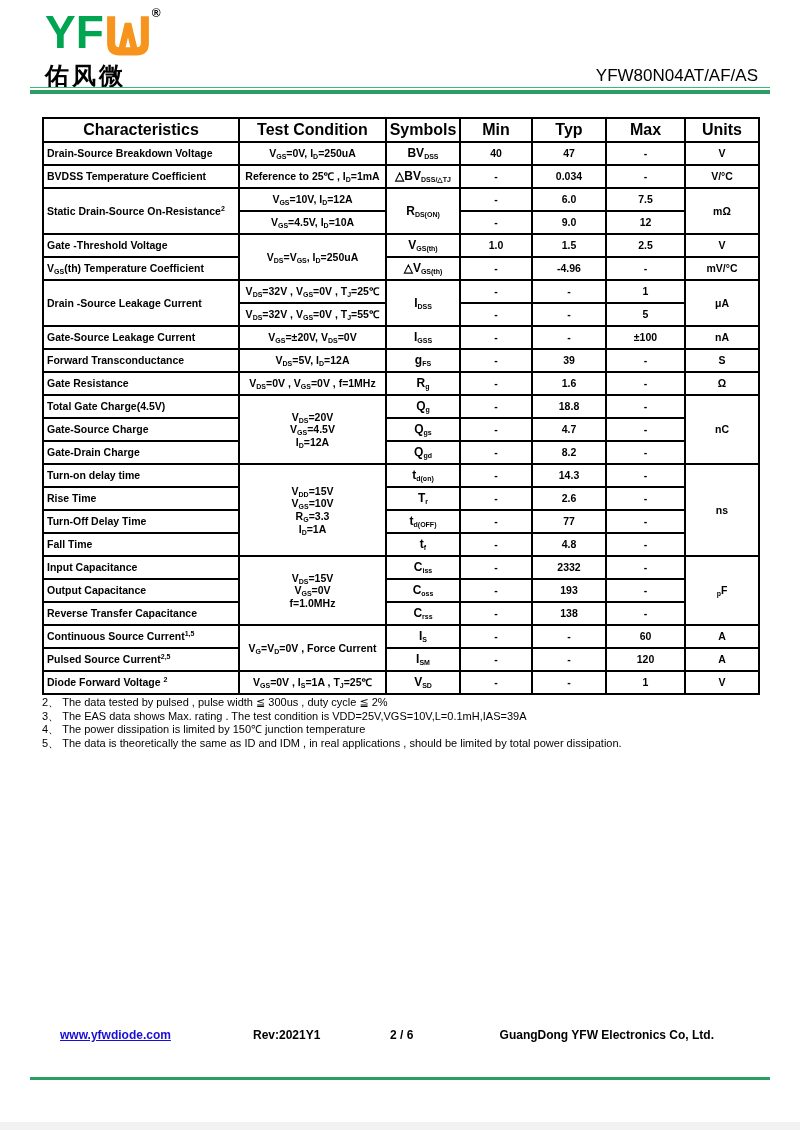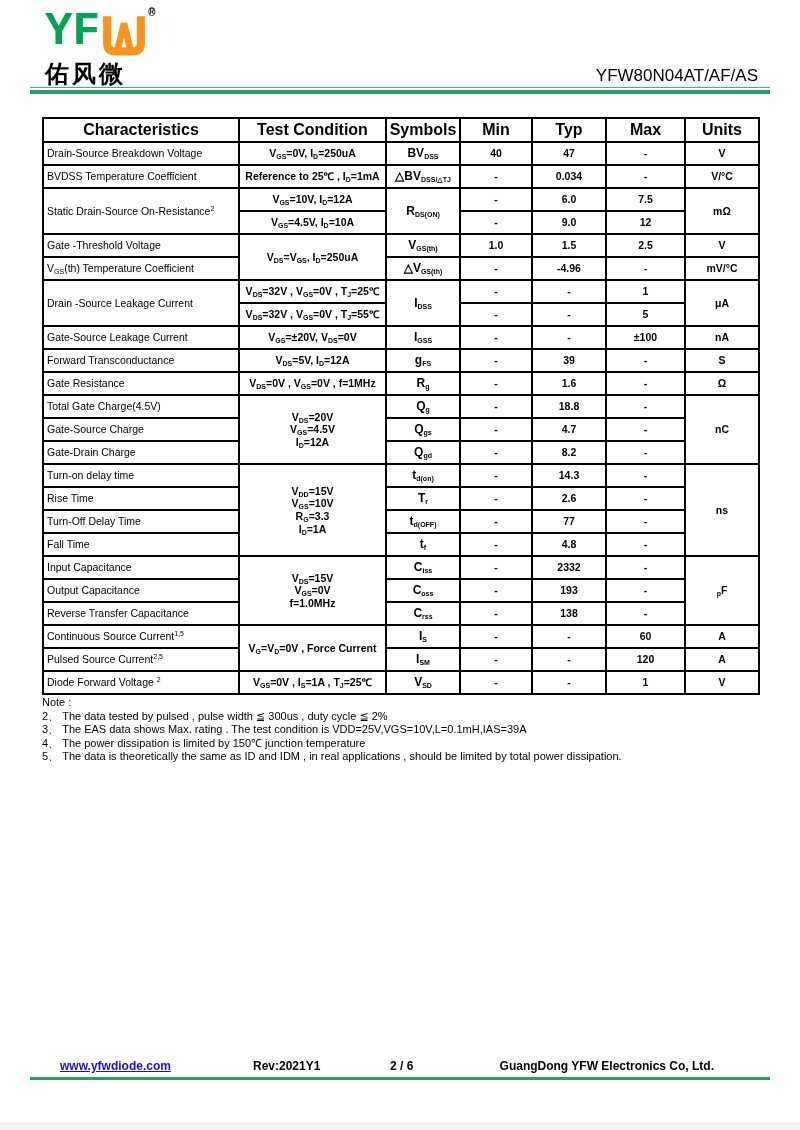--- a/index.html
+++ b/index.html
@@ -1,49 +1,49 @@
 <!DOCTYPE html>
 <html style="--green: #00a551; --rule-green-light: #3cb878; --rule-green-dark: #2a9e63; --orange: #f7941e; --link-blue: #1a0dd6;"><head>
 <meta charset="utf-8">
 <style>
   html,body{margin:0;padding:0;background:#fff;}
   body{width:800px;height:1130px;font-family:"Liberation Sans",sans-serif;color:#000;position:relative;}
   .page{position:absolute;inset:0;width:800px;height:1130px;background:#fff;overflow:hidden;}
   .page-bottom-edge{position:absolute;left:0;bottom:0;width:100%;height:8px;background:#f2f2f2;}
 
   
-  .logo{position:absolute;left:45px;top:8px;font-family:Liberation Mono, monospace;}
+  .logo{position:absolute;left:45px;top:8px;}
   .logo-top{display:flex;align-items:flex-start;height:50px;}
   .logo-yf{font-size:46px;font-weight:bold;color:var(--green);line-height:48px;letter-spacing:0;}
   .logo-w{margin-left:2px;margin-top:5px;}
   .logo-reg{font-size:12px;font-weight:bold;color:#000;margin-left:2px;margin-top:-2px;}
   .logo-cn{font-size:24px;font-weight:bold;letter-spacing:3px;margin-top:3px;line-height:30px;}
 
   .part-number{position:absolute;top:66px;right:42px;font-size:17px;font-weight:normal;letter-spacing:0;}
   .header-rule{position:absolute;top:87px;left:30px;width:740px;height:7px;
     background:linear-gradient(to bottom,var(--rule-green-light) 0 1.5px,#ffffff 1.5px 3.5px,var(--rule-green-dark) 3.5px 7px);}
   .section-title{position:absolute;top:97px;left:42px;font-size:13.5px;font-weight:bold;color:var(--green);}
 
   
   table.spec-table{position:absolute;top:117px;left:42px;width:716px;border-collapse:collapse;table-layout:fixed;}
   .spec-table th,.spec-table td{border:2px solid #000;padding:0 2px;text-align:center;line-height:1.2;}
   .spec-table th{font-size:16px;font-weight:bold;height:22px;}
   .spec-table td{font-size:10.5px;font-weight:bold;height:21px;}
-  .spec-table td.char{text-align:left;font-weight:normal;padding-left:3px;}
+  .spec-table td.char{text-align:left;font-weight:bold;padding-left:3px;}
   .spec-table td.sym{font-size:12px;}
   .spec-table sub{font-size:7px;vertical-align:-2px;line-height:0;}
   .spec-table sup{font-size:7px;vertical-align:4px;line-height:0;}
 
   
   .notes{position:absolute;top:696px;left:42px;width:716px;font-size:11px;line-height:13.5px;}
   .note-line{white-space:nowrap;}
 
   
   .footer-rule{position:absolute;top:1077px;left:30px;width:740px;height:3px;background:var(--rule-green-dark);}
-  .footer{position:absolute;top:1028px;left:0;width:744px;height:20px;font-size:12px;font-weight:bold;margin-top:31px;}
+  .footer{position:absolute;top:1028px;left:0;width:744px;height:20px;font-size:12px;font-weight:bold;}
   .footer-link{position:absolute;left:60px;color:var(--link-blue);text-decoration:underline;}
   .footer-rev{position:absolute;left:253px;}
   .footer-page{position:absolute;left:390px;}
   .footer-company{position:absolute;right:30px;padding-left:46px;}
 </style>
 </head>
 <body>
 
 <div class="page">
 
@@ -277,21 +277,20 @@
           <td class="sym">V<sub>SD</sub></td>
           <td>-</td>
           <td>-</td>
           <td>1</td>
           <td>V</td>
         </tr>
       </tbody>
   </table>
 
   <div class="notes">
-    <div class="note-line">Note :</div>
     <div>
         <div class="note-line">2、 The data tested by pulsed , pulse width ≦ 300us , duty cycle ≦ 2%</div>
         <div class="note-line">3、 The EAS data shows Max. rating . The test condition is VDD=25V,VGS=10V,L=0.1mH,IAS=39A</div>
         <div class="note-line">4、 The power dissipation is limited by 150℃ junction temperature</div>
         <div class="note-line">5、 The data is theoretically the same as ID and IDM , in real applications , should be limited by total power dissipation.</div>
       </div>
   </div>
 
   <div class="footer-rule"></div>
 

